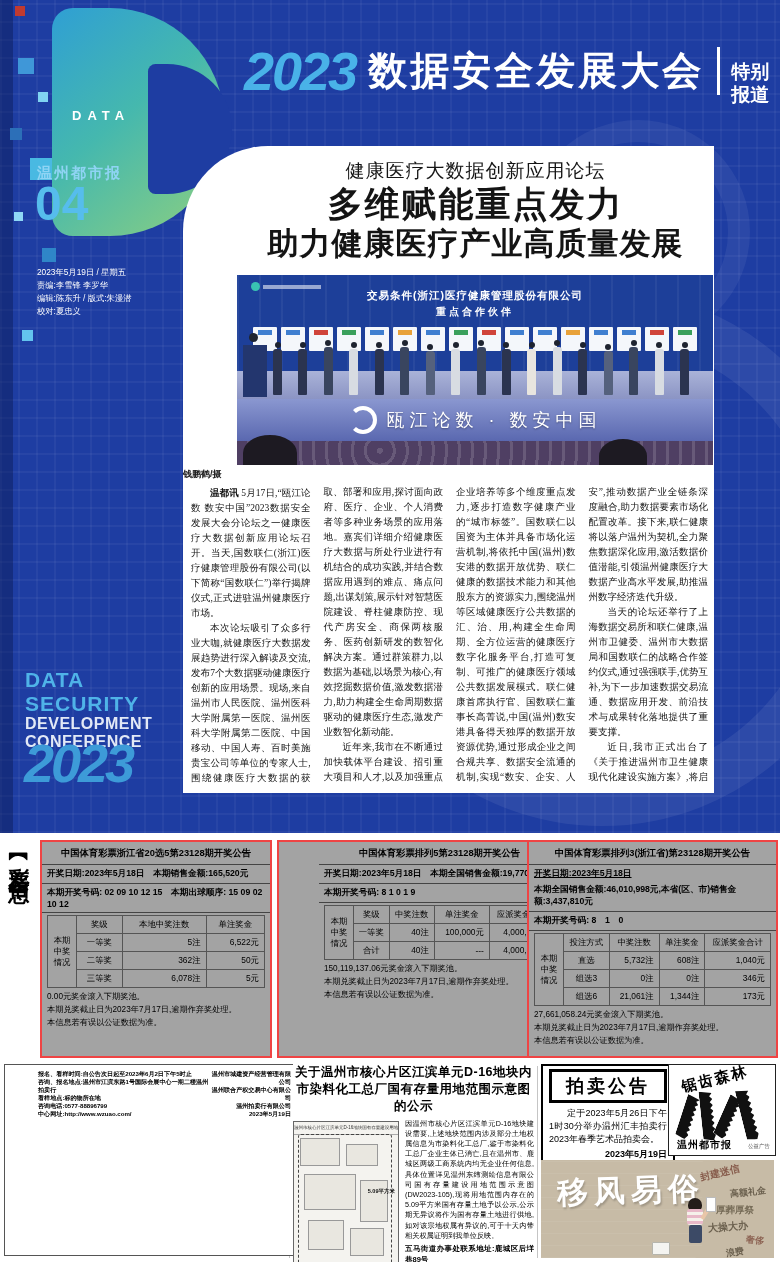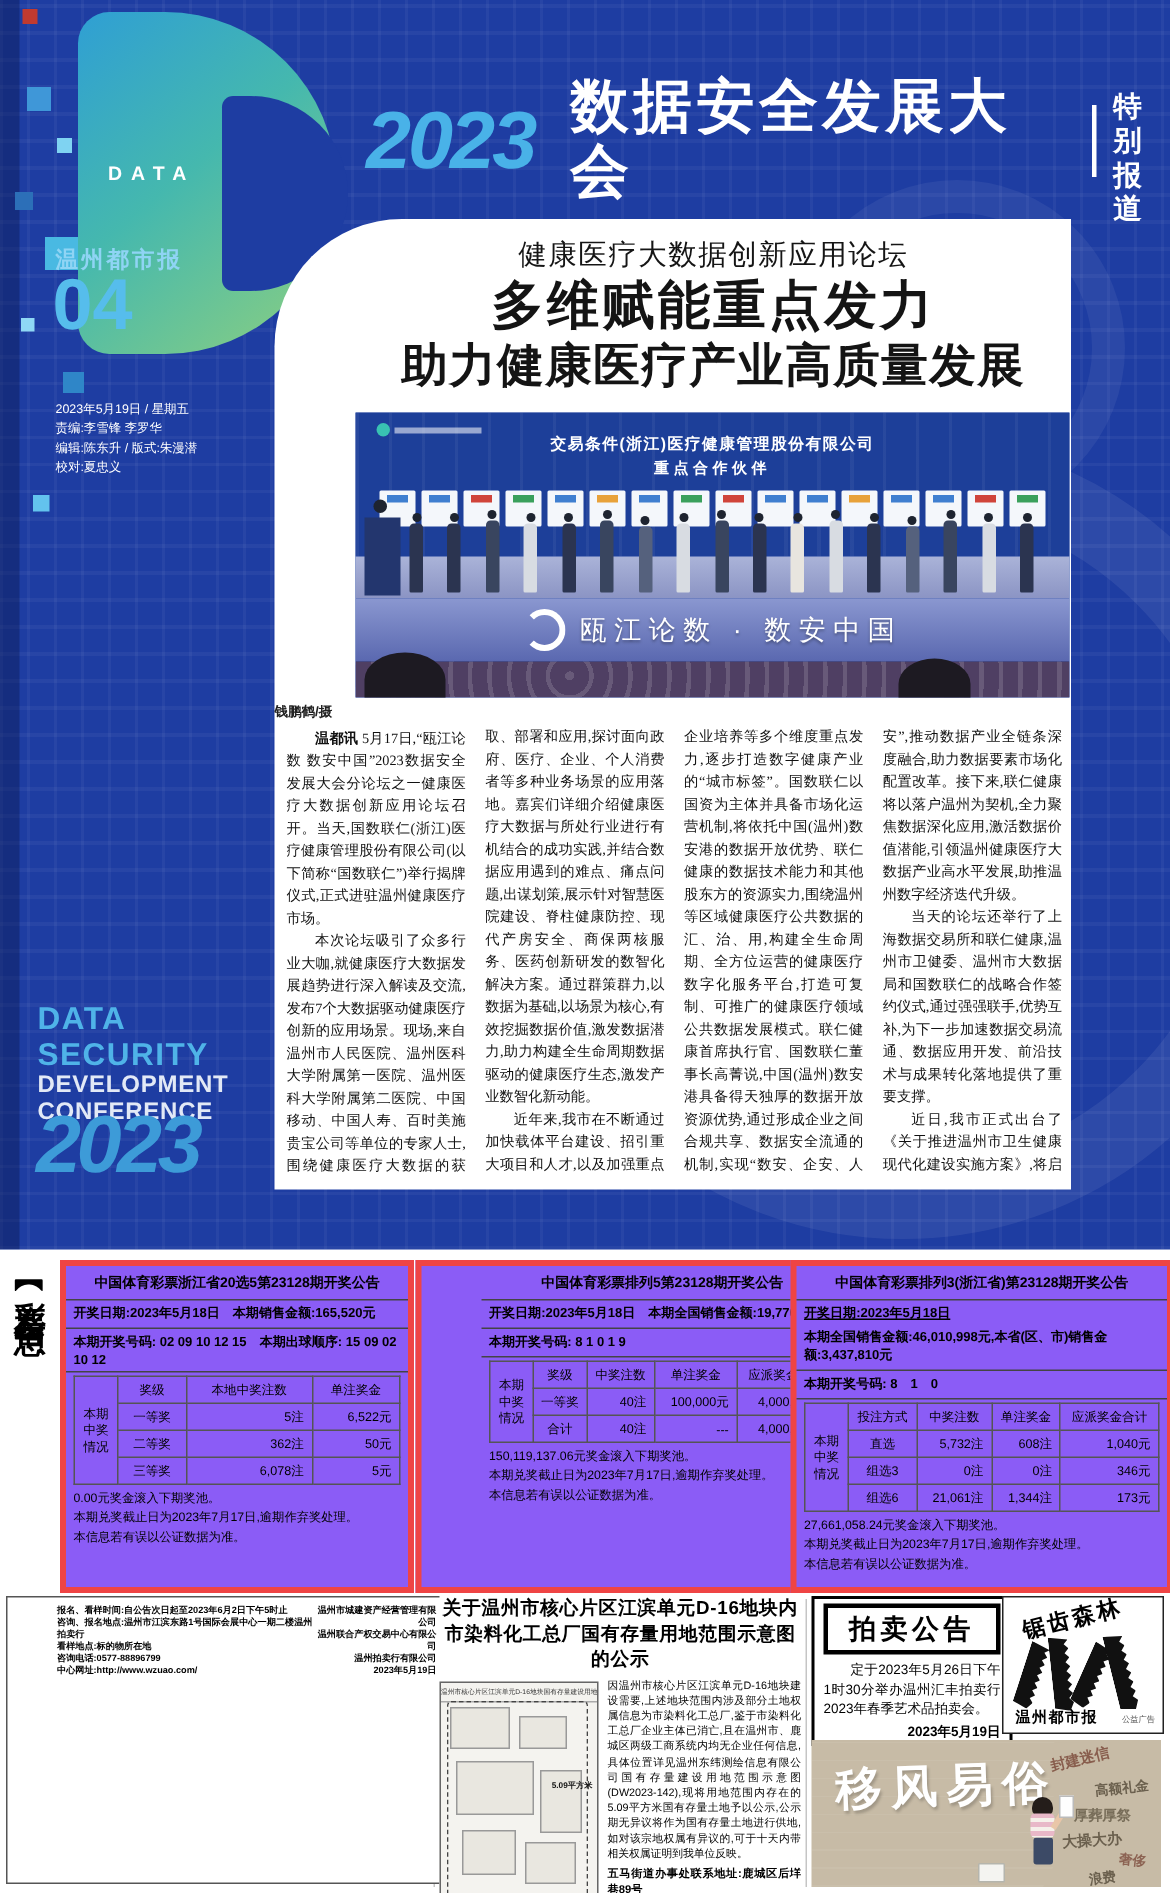--- a/index.html
+++ b/index.html
@@ -22,21 +22,21 @@
   .sq1{left:18px;top:58px;width:16px;height:16px;background:#3f97d8;}
   .sq2{left:38px;top:92px;width:10px;height:10px;background:#7fd3f2;}
   .sq3{left:10px;top:128px;width:12px;height:12px;background:#2c6fb8;}
   .sq4{left:30px;top:158px;width:22px;height:22px;background:#49b9e2;}
   .sq5{left:14px;top:212px;width:9px;height:9px;background:#8fd8f5;}
   .sq6{left:42px;top:248px;width:14px;height:14px;background:#2f86c8;}
   .sq7{left:22px;top:330px;width:11px;height:11px;background:#63c3ee;}
   
   .banner{position:absolute;top:36px;left:244px;display:flex;align-items:center;z-index:3;}
   .b2023{font-size:54px;font-weight:900;font-style:italic;color:#49b2e8;letter-spacing:-2px;line-height:1;}
-  .btitle{font-size:39px;font-weight:900;color:#fff;margin-left:24px;letter-spacing:3px;line-height:1.1;}
+  .btitle{font-size:39px;font-weight:900;color:#fff;margin-left:12px;letter-spacing:3px;line-height:1.1;}
   .bdiv{width:3px;height:48px;background:#fff;margin:0 11px 0 13px;}
   .btag{color:#fff;font-weight:800;font-size:19px;line-height:1.2;margin-top:25px;}
   
   .sb{position:absolute;z-index:6;}
   .sb-paper{left:37px;top:164px;font-size:15px;font-weight:700;color:#8fd4f4;letter-spacing:2px;}
   .sb-num{left:35px;top:180px;font-size:48px;font-weight:900;color:#56bdec;line-height:1;}
   .sb-meta{left:37px;top:266px;font-size:8.3px;color:#fff;line-height:13px;}
   .sb-conf{left:25px;top:668px;line-height:1.12;}
   .sb-conf .c-acc{display:block;font-size:21px;font-weight:800;color:#4fb3e8;letter-spacing:1px;}
   .sb-conf .c-wht{display:block;font-size:16px;font-weight:700;color:#e2e9f6;letter-spacing:.5px;}
@@ -78,21 +78,21 @@
   .aud{position:absolute;background:#1d1a22;border-radius:50% 50% 0 0;}
   .aud1{left:6px;bottom:-6px;width:54px;height:36px;}
   .aud2{right:66px;bottom:-8px;width:48px;height:34px;}
   .credit{text-align:left;font-size:9px;font-weight:700;color:#222;margin:3px 12px 0 0;}
   
   .article{margin:4px 6px 0 8px;height:306px;column-count:4;column-gap:13px;font-family:"Liberation Serif",serif;font-size:9.5px;line-height:15px;text-align:justify;color:#111;overflow:hidden;}
   .article p{margin:0;text-indent:2em;}
   .article .lead{font-weight:700;font-family:"Liberation Sans",sans-serif;}
   
   .lot-label{position:absolute;left:5px;top:846px;writing-mode:vertical-rl;font-size:21px;font-weight:700;letter-spacing:5px;color:#000;}
-  .lbox{position:absolute;top:840px;border:4px solid #ef4444;background:#8b5cf6;font-size:8.5px;color:#000;}
+  .lbox{position:absolute;top:840px;border:2px solid #ef4444;background:#a3a3a3;font-size:8.5px;color:#000;}
   .lbox1{left:40px;width:228px;height:214px;}
   .lbox2{left:277px;width:241px;height:214px;padding-left:40px;}
   .lbox3{left:527px;width:247px;height:214px;}
   .lbox .lt{font-weight:700;text-align:center;padding:5px 2px 4px;font-size:9.3px;border-bottom:1px solid #444;}
   .lbox .ln{font-weight:700;padding:3px 5px;border-bottom:1px solid #444;font-size:8.7px;}
   .lbox .ln.nb{border-bottom:none;padding-bottom:1px;text-decoration:underline;}
   .lbox table{width:calc(100% - 10px);margin:2px 5px;border-collapse:collapse;font-size:8.4px;}
   .lbox td{border:1px solid #555;text-align:center;padding:3px 2px;}
   .lbox td.v{text-align:right;padding-right:5px;}
   .lbox td.side{width:24px;padding:0 2px;}
@@ -427,21 +427,21 @@
       <div class="mp mp1"></div>
       <div class="mp mp2"></div>
       <div class="mp mp3"></div>
       <div class="mp mp4"></div>
       <div class="mp mp5"></div>
       <div class="mp mp6"></div>
       <div class="bnd"></div>
       <div class="map-label">5.09平方米</div>
 
     </div>
-    <span>因温州市核心片区江滨单元D-16地块建设需要,上述地块范围内涉及部分土地权属信息为市染料化工总厂,鉴于市染料化工总厂企业主体已消亡,且在温州市、鹿城区两级工商系统内均无企业任何信息,具体位置详见温州东纬测绘信息有限公司国有存量建设用地范围示意图(DW2023-142),现将用地范围内存在的5.09平方米国有存量土地予以公示,公示期无异议将作为国有存量土地进行供地,如对该宗地权属有异议的,可于十天内带相关权属证明到我单位反映。</span>
+    <span>因温州市核心片区江滨单元D-16地块建设需要,上述地块范围内涉及部分土地权属信息为市染料化工总厂,鉴于市染料化工总厂企业主体已消亡,且在温州市、鹿城区两级工商系统内均无企业任何信息,具体位置详见温州东纬测绘信息有限公司国有存量建设用地范围示意图(DW2023-105),现将用地范围内存在的5.09平方米国有存量土地予以公示,公示期无异议将作为国有存量土地进行供地,如对该宗地权属有异议的,可于十天内带相关权属证明到我单位反映。</span>
     <div class="land-contact">五马街道办事处联系地址:鹿城区后垟巷89号</div>
     
     
     
   </div>
 </div>
 
 <div class="auction">
   <div class="auction-title">拍卖公告</div>
   <div class="auction-body">定于2023年5月26日下午1时30分举办温州汇丰拍卖行2023年春季艺术品拍卖会。</div>

